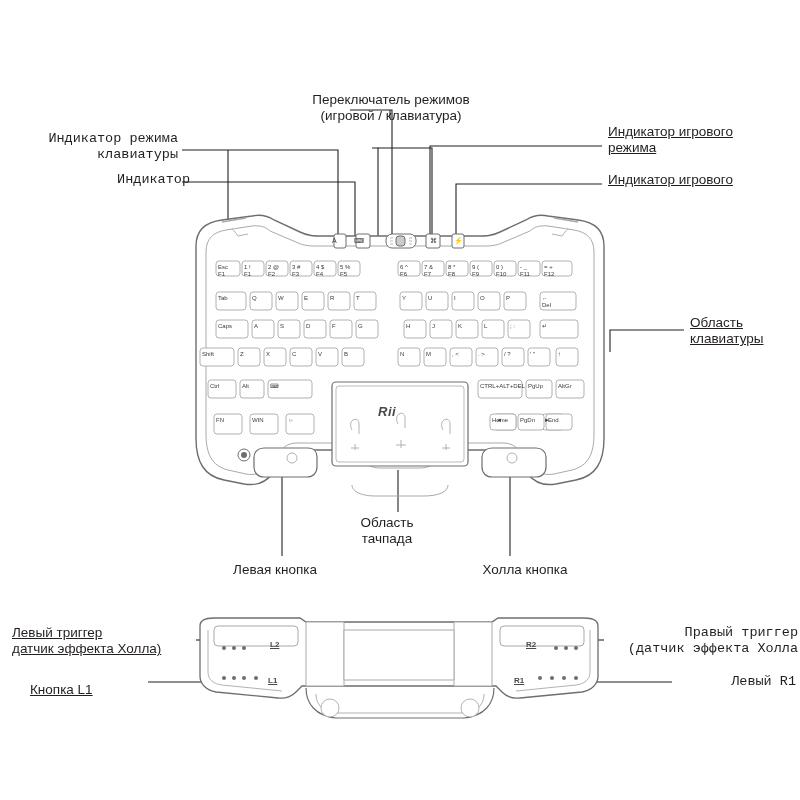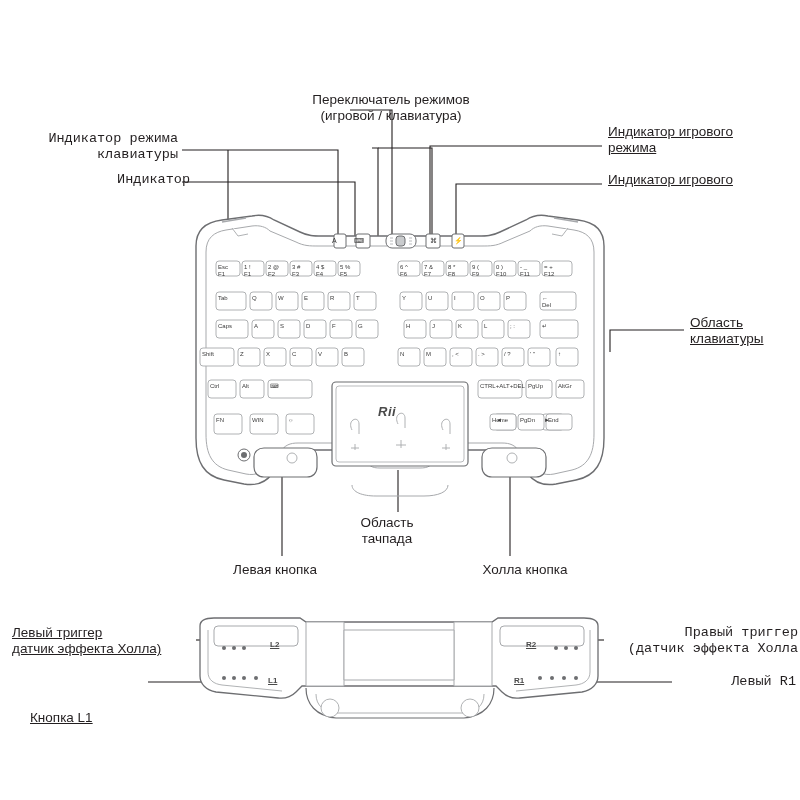--- a/index.html
+++ b/index.html
@@ -293,21 +293,21 @@
       <div class="lbl l" style="left: 690px; top: 315px; width: 108px;">Область
 клавиатуры</div>
       <div class="lbl c" style="left: 322px; top: 515px; width: 130px;">Область
 тачпада</div>
       <div class="lbl c" style="left: 200px; top: 562px; width: 150px;">Левая кнопка</div>
       <div class="lbl c" style="left: 440px; top: 562px; width: 170px;">Холла кнопка</div>
       <div class="lbl l" style="left: 12px; top: 625px; width: 180px;">Левый триггер
 датчик эффекта Холла)</div>
       <div class="lbl r" style="left: 612px; top: 625px; width: 186px;">Правый триггер
 (датчик эффекта Холла</div>
-      <div class="lbl l" style="left: 30px; top: 710px; width: 120px;">Кнопка L1</div>
+      <div class="lbl l" style="left: 30px; top: 682px; width: 120px;">Кнопка L1</div>
       <div class="lbl r" style="left: 676px; top: 674px; width: 120px;">Левый R1</div>
     </div>
 
   <div id="keycaps">
       <div class="keycap" style="left: 218px; top: 264px; width: 21px;">Esc
 F1</div>
       <div class="keycap" style="left: 244px; top: 264px; width: 19px;">1 !
 F1</div>
       <div class="keycap" style="left: 268px; top: 264px; width: 19px;">2 @
 F2</div>

